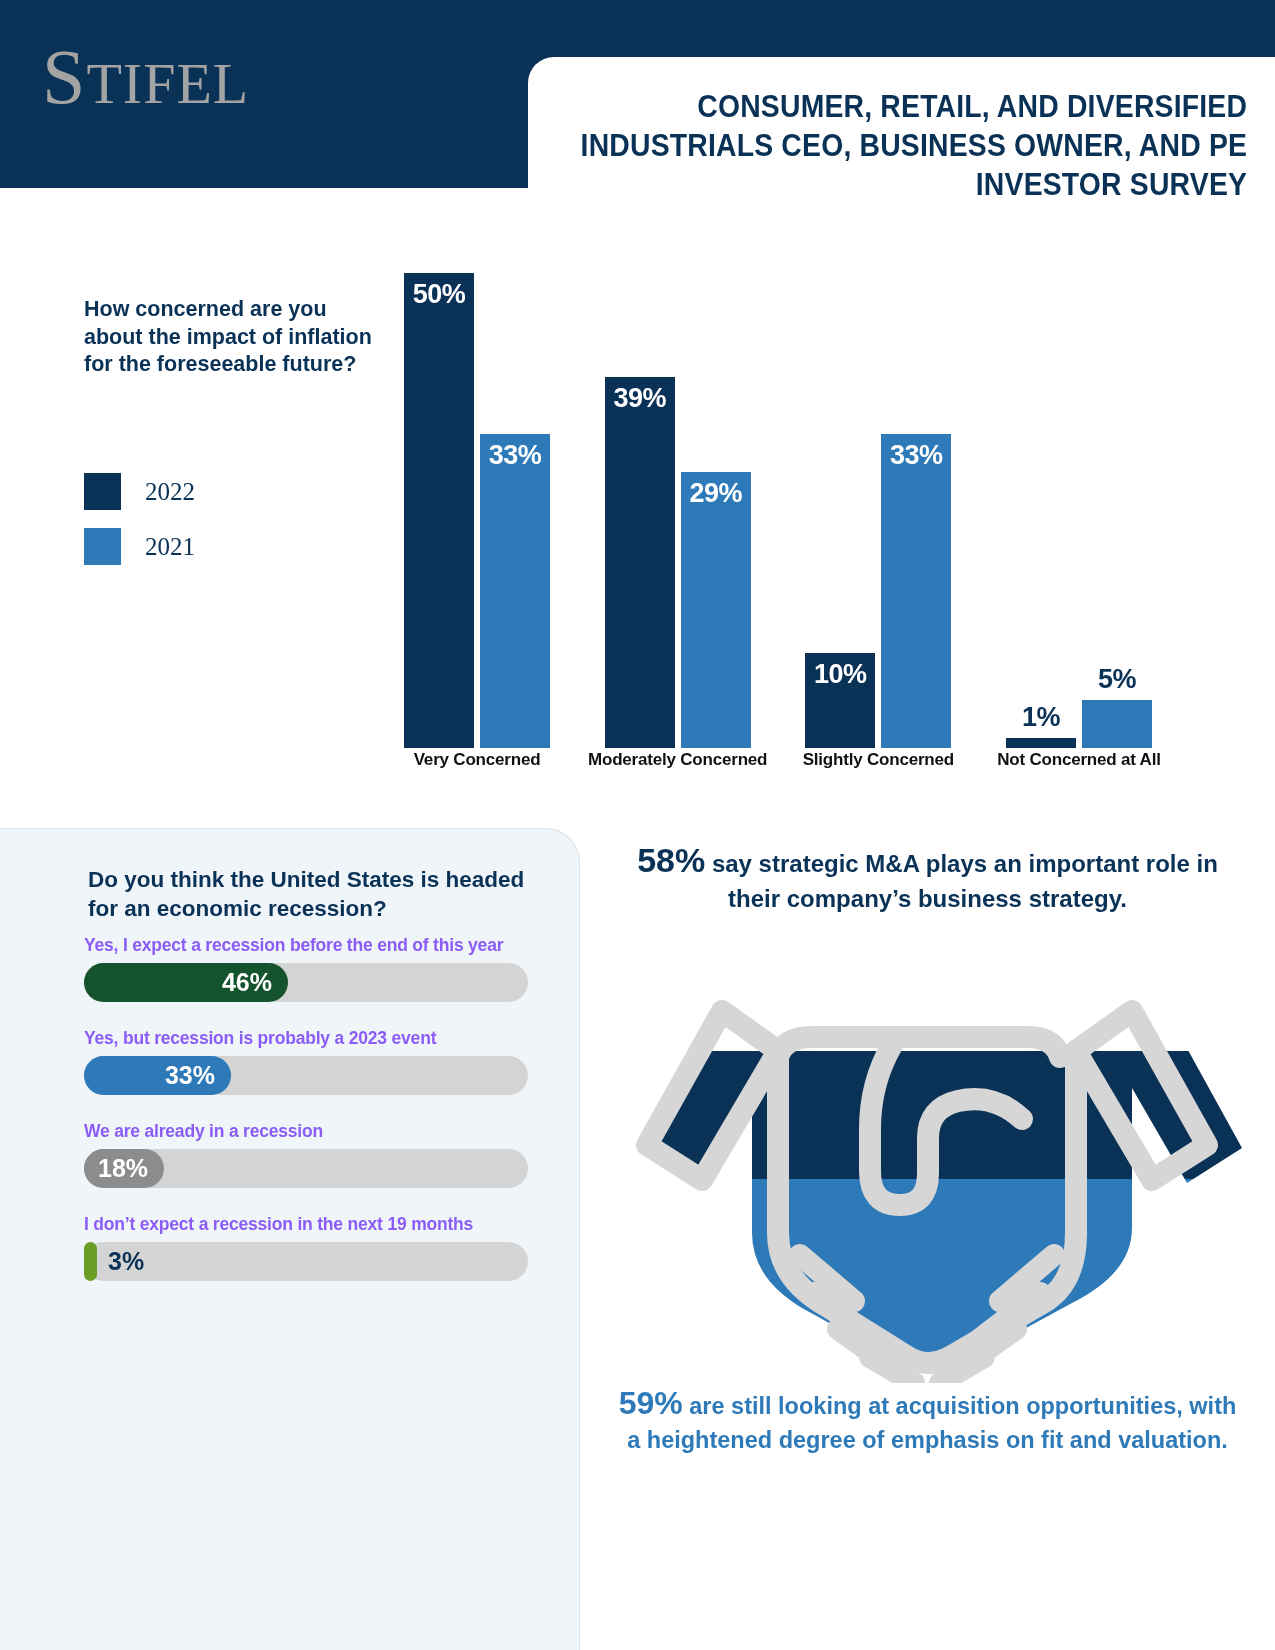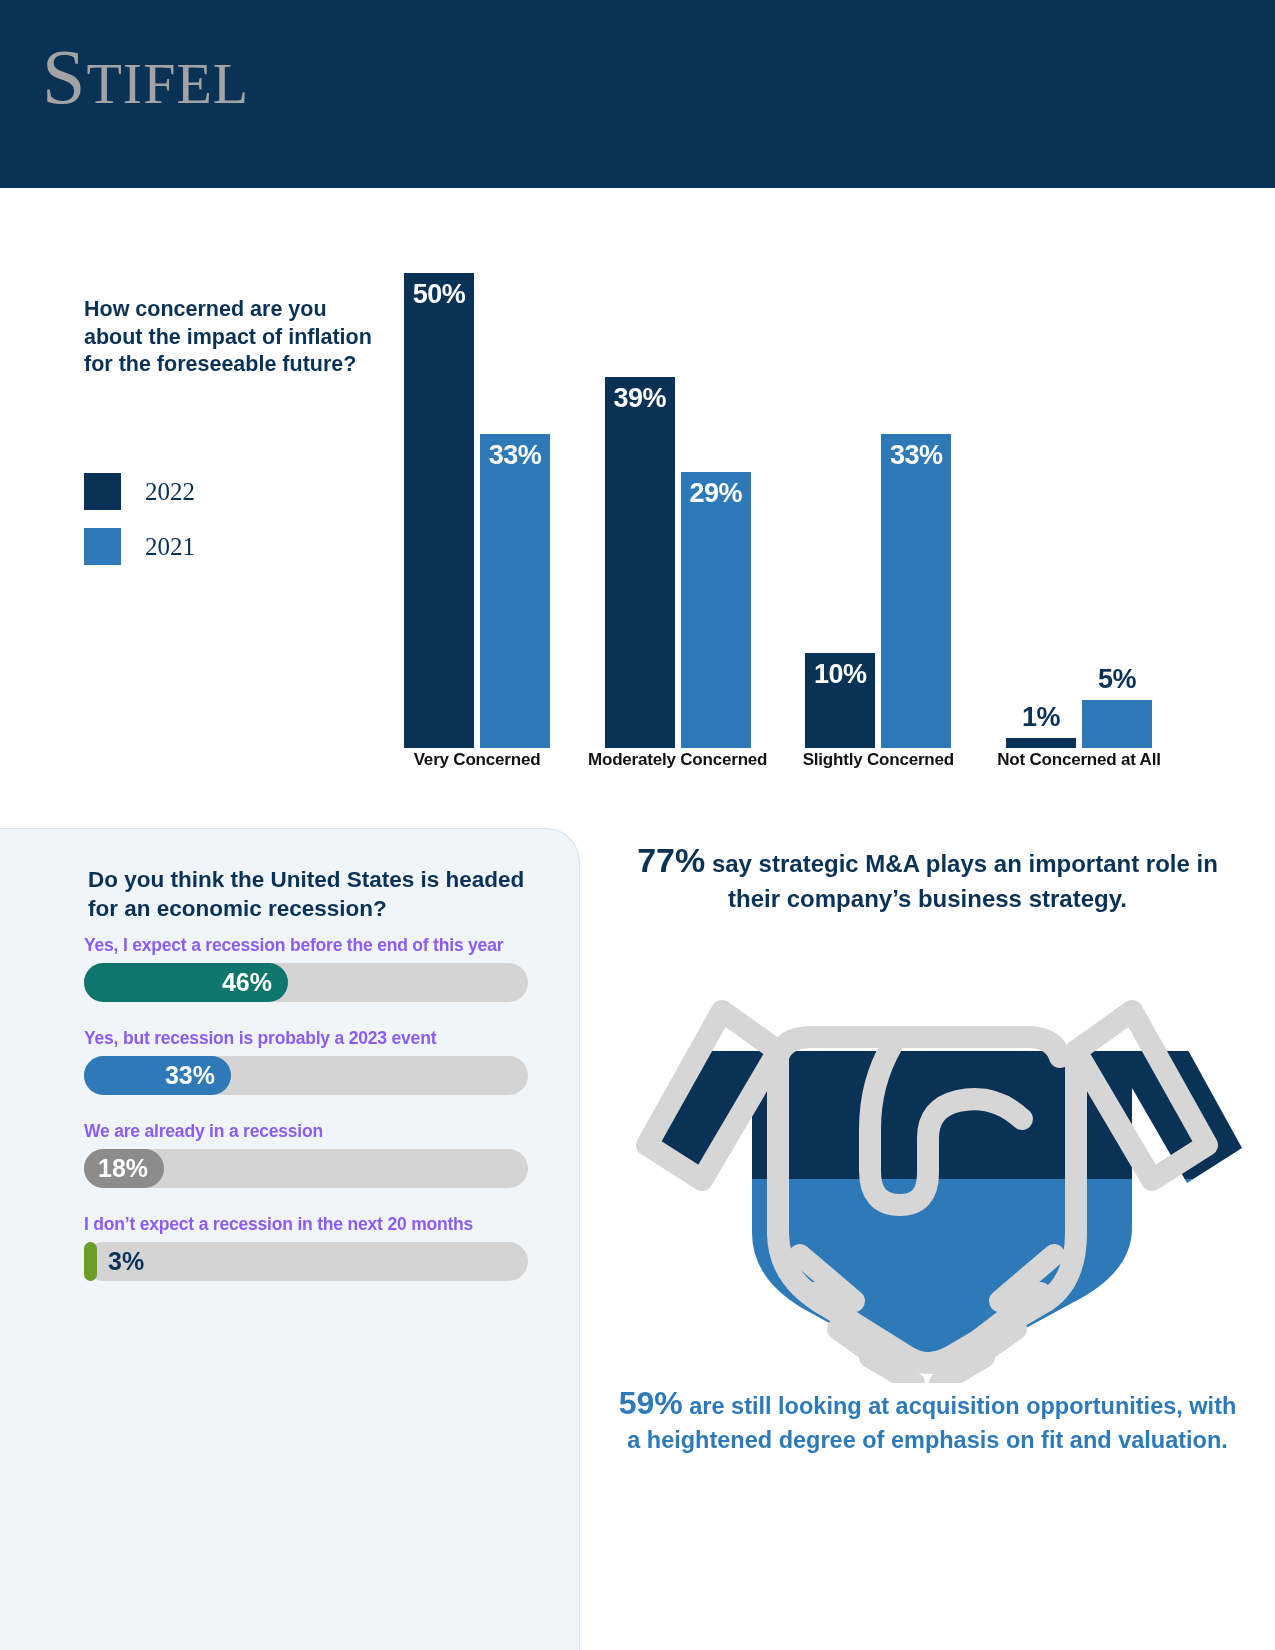--- a/index.html
+++ b/index.html
@@ -125,20 +125,23 @@
   .acq-text .big { font-size:32px; }
   .hands { position:absolute; left:22px; top:105px; width:650px; height:450px; }
 </style>
 </head>
 <body>
 
 <div class="header">
   <div class="logo">
     <span class="cap">S</span><span class="sc">TIFEL</span>
   </div>
+  <div class="title-plate">
+    <h1>CONSUMER, RETAIL, AND DIVERSIFIED INDUSTRIALS CEO, BUSINESS OWNER, AND PE INVESTOR SURVEY</h1>
+  </div>
 </div>
 
 <div class="chart-block">
 
   <div class="q1">How concerned are you about the impact of inflation for the foreseeable future?</div>
 
   <div class="legend">
     <div class="legend-row">
       <span class="legend-swatch" style="background:#0a3257"></span>
       <span class="legend-label">2022</span>
@@ -193,21 +196,21 @@
       <div class="cat">Not Concerned at All</div>
     </div>
 </div>
 
 <div class="panel">
   <div class="q2">Do you think the United States is headed for an economic recession?</div>
   <div class="rec-list" id="rec-list">
       <div class="rec-item">
         <div class="rec-label">Yes, I expect a recession before the end of this year</div>
         <div class="track">
-          <div class="fill right" style="width: 204px; background: #0f766e;">
+          <div class="fill right" style="width: 204px; background: #14532d;">
             <span class="pct">46%</span>
           </div>
         </div>
       </div>
       <div class="rec-item">
         <div class="rec-label">Yes, but recession is probably a 2023 event</div>
         <div class="track">
           <div class="fill right" style="width: 147px; background: rgb(46, 122, 184);">
             <span class="pct">33%</span>
           </div>
@@ -215,33 +218,33 @@
       </div>
       <div class="rec-item">
         <div class="rec-label">We are already in a recession</div>
         <div class="track">
           <div class="fill left" style="width: 80px; background: rgb(140, 140, 140);">
             <span class="pct">18%</span>
           </div>
         </div>
       </div>
       <div class="rec-item">
-        <div class="rec-label">I don’t expect a recession in the next 20 months</div>
+        <div class="rec-label">I don’t expect a recession in the next 19 months</div>
         <div class="track">
           <div class="fill tiny" style="width: 13px; background: rgb(106, 158, 38);">
             <span class="pct">3%</span>
           </div>
         </div>
       </div>
     </div>
 </div>
 
 <div class="right-sec">
   <div class="ma-text">
-    <span class="big">77%</span><span> say strategic M&amp;A plays an important role in their company’s business strategy.</span>
+    <span class="big">58%</span><span> say strategic M&amp;A plays an important role in their company’s business strategy.</span>
   </div>
 
   <svg class="hands" viewBox="0 0 650 450">
     <defs>
       <clipPath id="handclip">
         <path d="M118,70 L40,215 95,250 150,160 150,300 Q150,345 200,375 L300,430 Q330,448 360,430 L470,370
                  Q530,340 530,295 L530,155 585,250 640,215 560,70 Z"></path>
       </clipPath>
     </defs>
 

